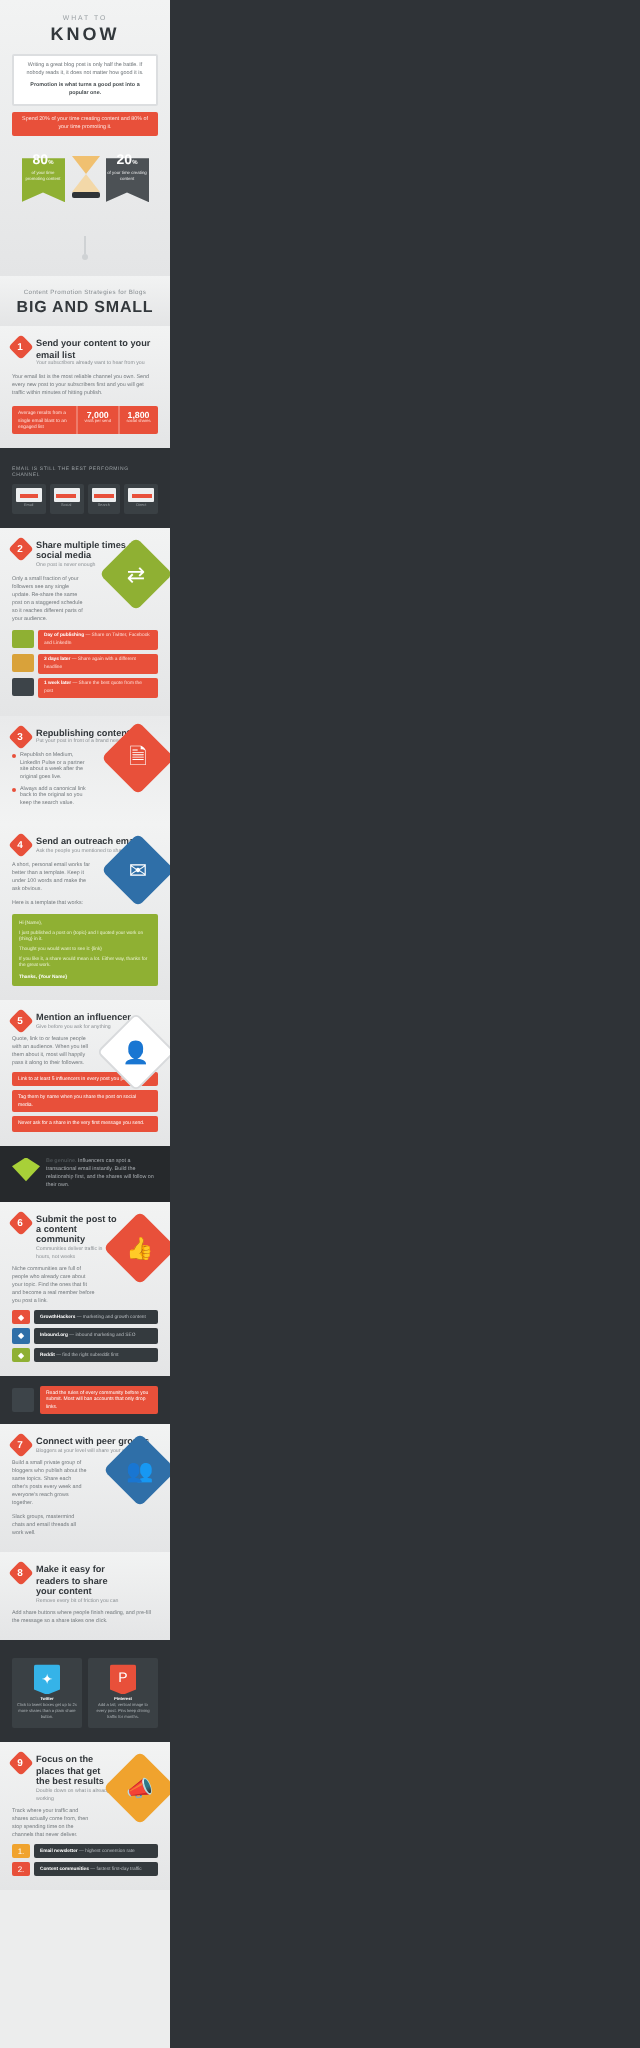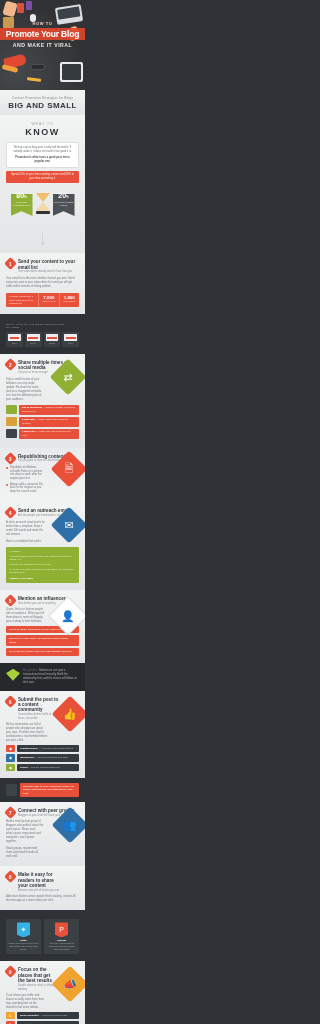--- a/index.html
+++ b/index.html
@@ -132,44 +132,20 @@
   .scard .badge-ic{width:13px;height:15px;margin:0 auto;border-radius:1.5px;display:flex;align-items:center;
       justify-content:center;font-size:7px;color:#fff;clip-path:polygon(0 0,100% 0,100% 82%,50% 100%,0 82%);}
   .scard .txt{font-size:2.1px;color:#aab0b4;line-height:3px;margin-top:2px;}
   .scard .txt b{color:#fff;}
 </style>
 </head>
 <body>
 
 <div id="page">
 
-  <div class="sec hero">
-    <div class="desk"></div>
-    <div class="ob laptop"></div>
-    <div class="ob hand"></div>
-    <div class="ob hand2"></div>
-    <div class="ob cupB"></div>
-    <div class="ob cupR"></div>
-    <div class="ob bagY"></div>
-    <div class="ob mouse"></div>
-    <div class="ob megaphone"></div>
-    <div class="ob mega-h"></div>
-    <div class="ob tabletW"></div>
-    <div class="ob glasses"></div>
-    <div class="ob pencil"></div>
-    <div class="hero-band"></div>
-    <div class="hero-howto">HOW TO</div>
-    <div class="hero-title">Promote Your Blog</div>
-    <div class="hero-sub">AND MAKE IT VIRAL</div>
-  </div>
-
-  <div class="sec light bas">
-    <div class="bas-eyebrow">Content Promotion Strategies for Blogs</div>
-    <div class="bas-title">BIG AND SMALL</div>
-  </div>
 
   <div class="sec light know">
     <div class="know-eyebrow">What to</div>
     <div class="know-title">KNOW</div>
     <div class="know-card">
       <p>Writing a great blog post is only half the battle. If nobody reads it, it does not matter how good it is.</p>
       <p class="b">Promotion is what turns a good post into a popular one.</p>
     </div>
     <div class="know-bar">
       <p>Spend 20% of your time creating content and 80% of your time promoting it.</p>
@@ -186,20 +162,25 @@
           <div class="hg-base"></div>
       </div>
       <div class="ribbon grey">
         <div class="body"></div>
         <div class="num"><span>20</span><i>%</i></div>
         <div class="cap">of your time creating content</div>
       </div>
     </div>
     <div class="stem"></div>
     <div class="stem-dot"></div>
+  </div>
+
+  <div class="sec light bas">
+    <div class="bas-eyebrow">Content Promotion Strategies for Blogs</div>
+    <div class="bas-title">BIG AND SMALL</div>
   </div>
 
   <div class="sec light step">
     <div class="step-head">
       <div class="badge dia">
           <span>1</span>
         </div>
       <div>
         <div class="step-title">Send your content to your email list</div>
         <div class="step-sub">Your subscribers already want to hear from you</div>

